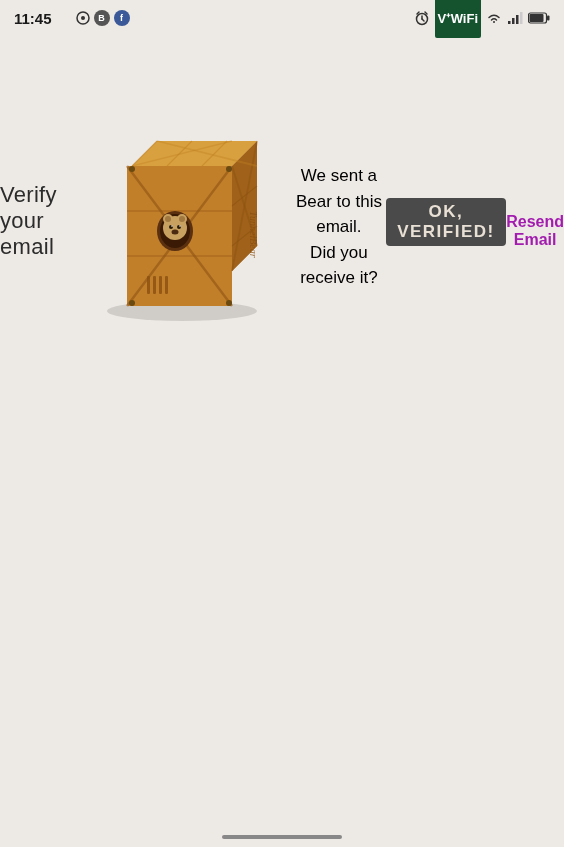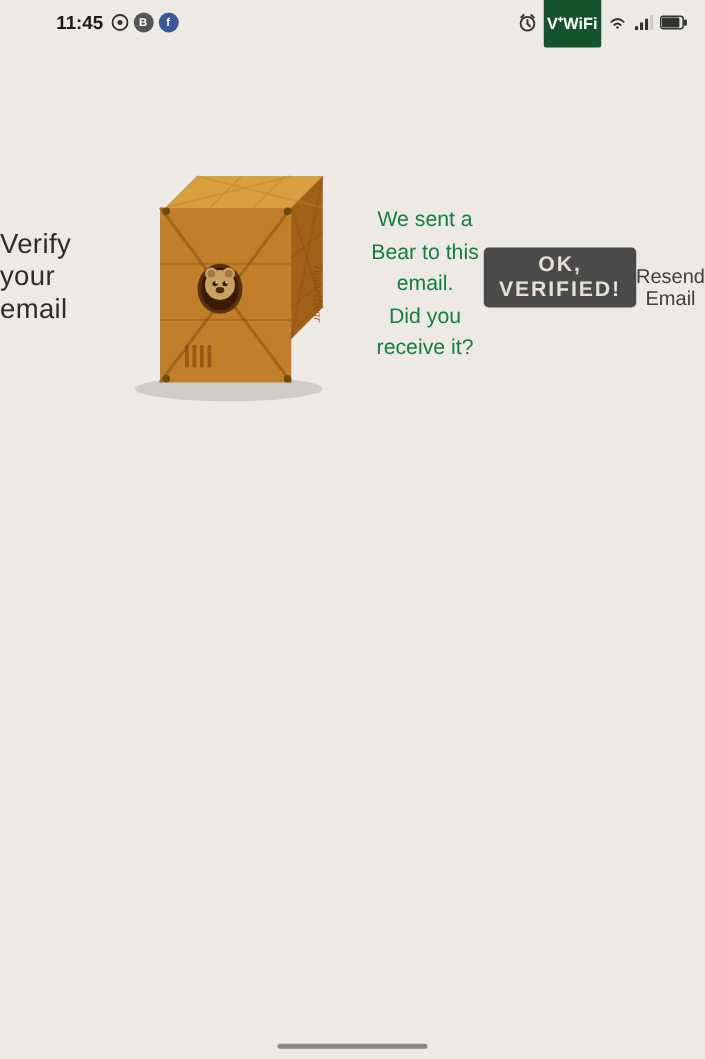--- a/index.html
+++ b/index.html
@@ -22,22 +22,21 @@
       align-items: center;
       justify-content: space-between;
       padding: 0 14px;
       position: relative;
       z-index: 10;
     }
 
     .status-left {
       display: flex;
       align-items: center;
-      gap: 6px;
-      margin-left: 31px;
+      gap: 24px;
     }
 
     .status-time {
       font-size: 15px;
       font-weight: 700;
       color: #1a1a1a;
     }
 
     .status-icons-left {
       display: flex;
@@ -75,21 +74,21 @@
       margin-bottom: 10px;
     }
 
     .crate-svg {
       width: 220px;
       height: 220px;
     }
 
     .subtitle {
       font-size: 17px;
-      color: #15803d;
+      color: #000000;
       text-align: center;
       line-height: 1.5;
       margin-top: 10px;
       margin-bottom: 18px;
     }
 
     .email-input {
       width: 280px;
       height: 42px;
       border: 1px solid #ccc;
@@ -113,26 +112,27 @@
       font-size: 17px;
       font-weight: 700;
       letter-spacing: 1.5px;
       cursor: pointer;
       margin-bottom: 18px;
       text-transform: uppercase;
     }
 
     .resend-link {
       font-size: 16px;
-      color: #404040;
+      color: #a21caf;
       text-decoration: none;
       cursor: pointer;
       background: none;
       border: none;
       font-family: inherit;
+      font-weight: bold;
     }
 
     
     .bottom-bar {
       position: absolute;
       bottom: 8px;
       left: 50%;
       transform: translateX(-50%);
       width: 120px;
       height: 4px;

